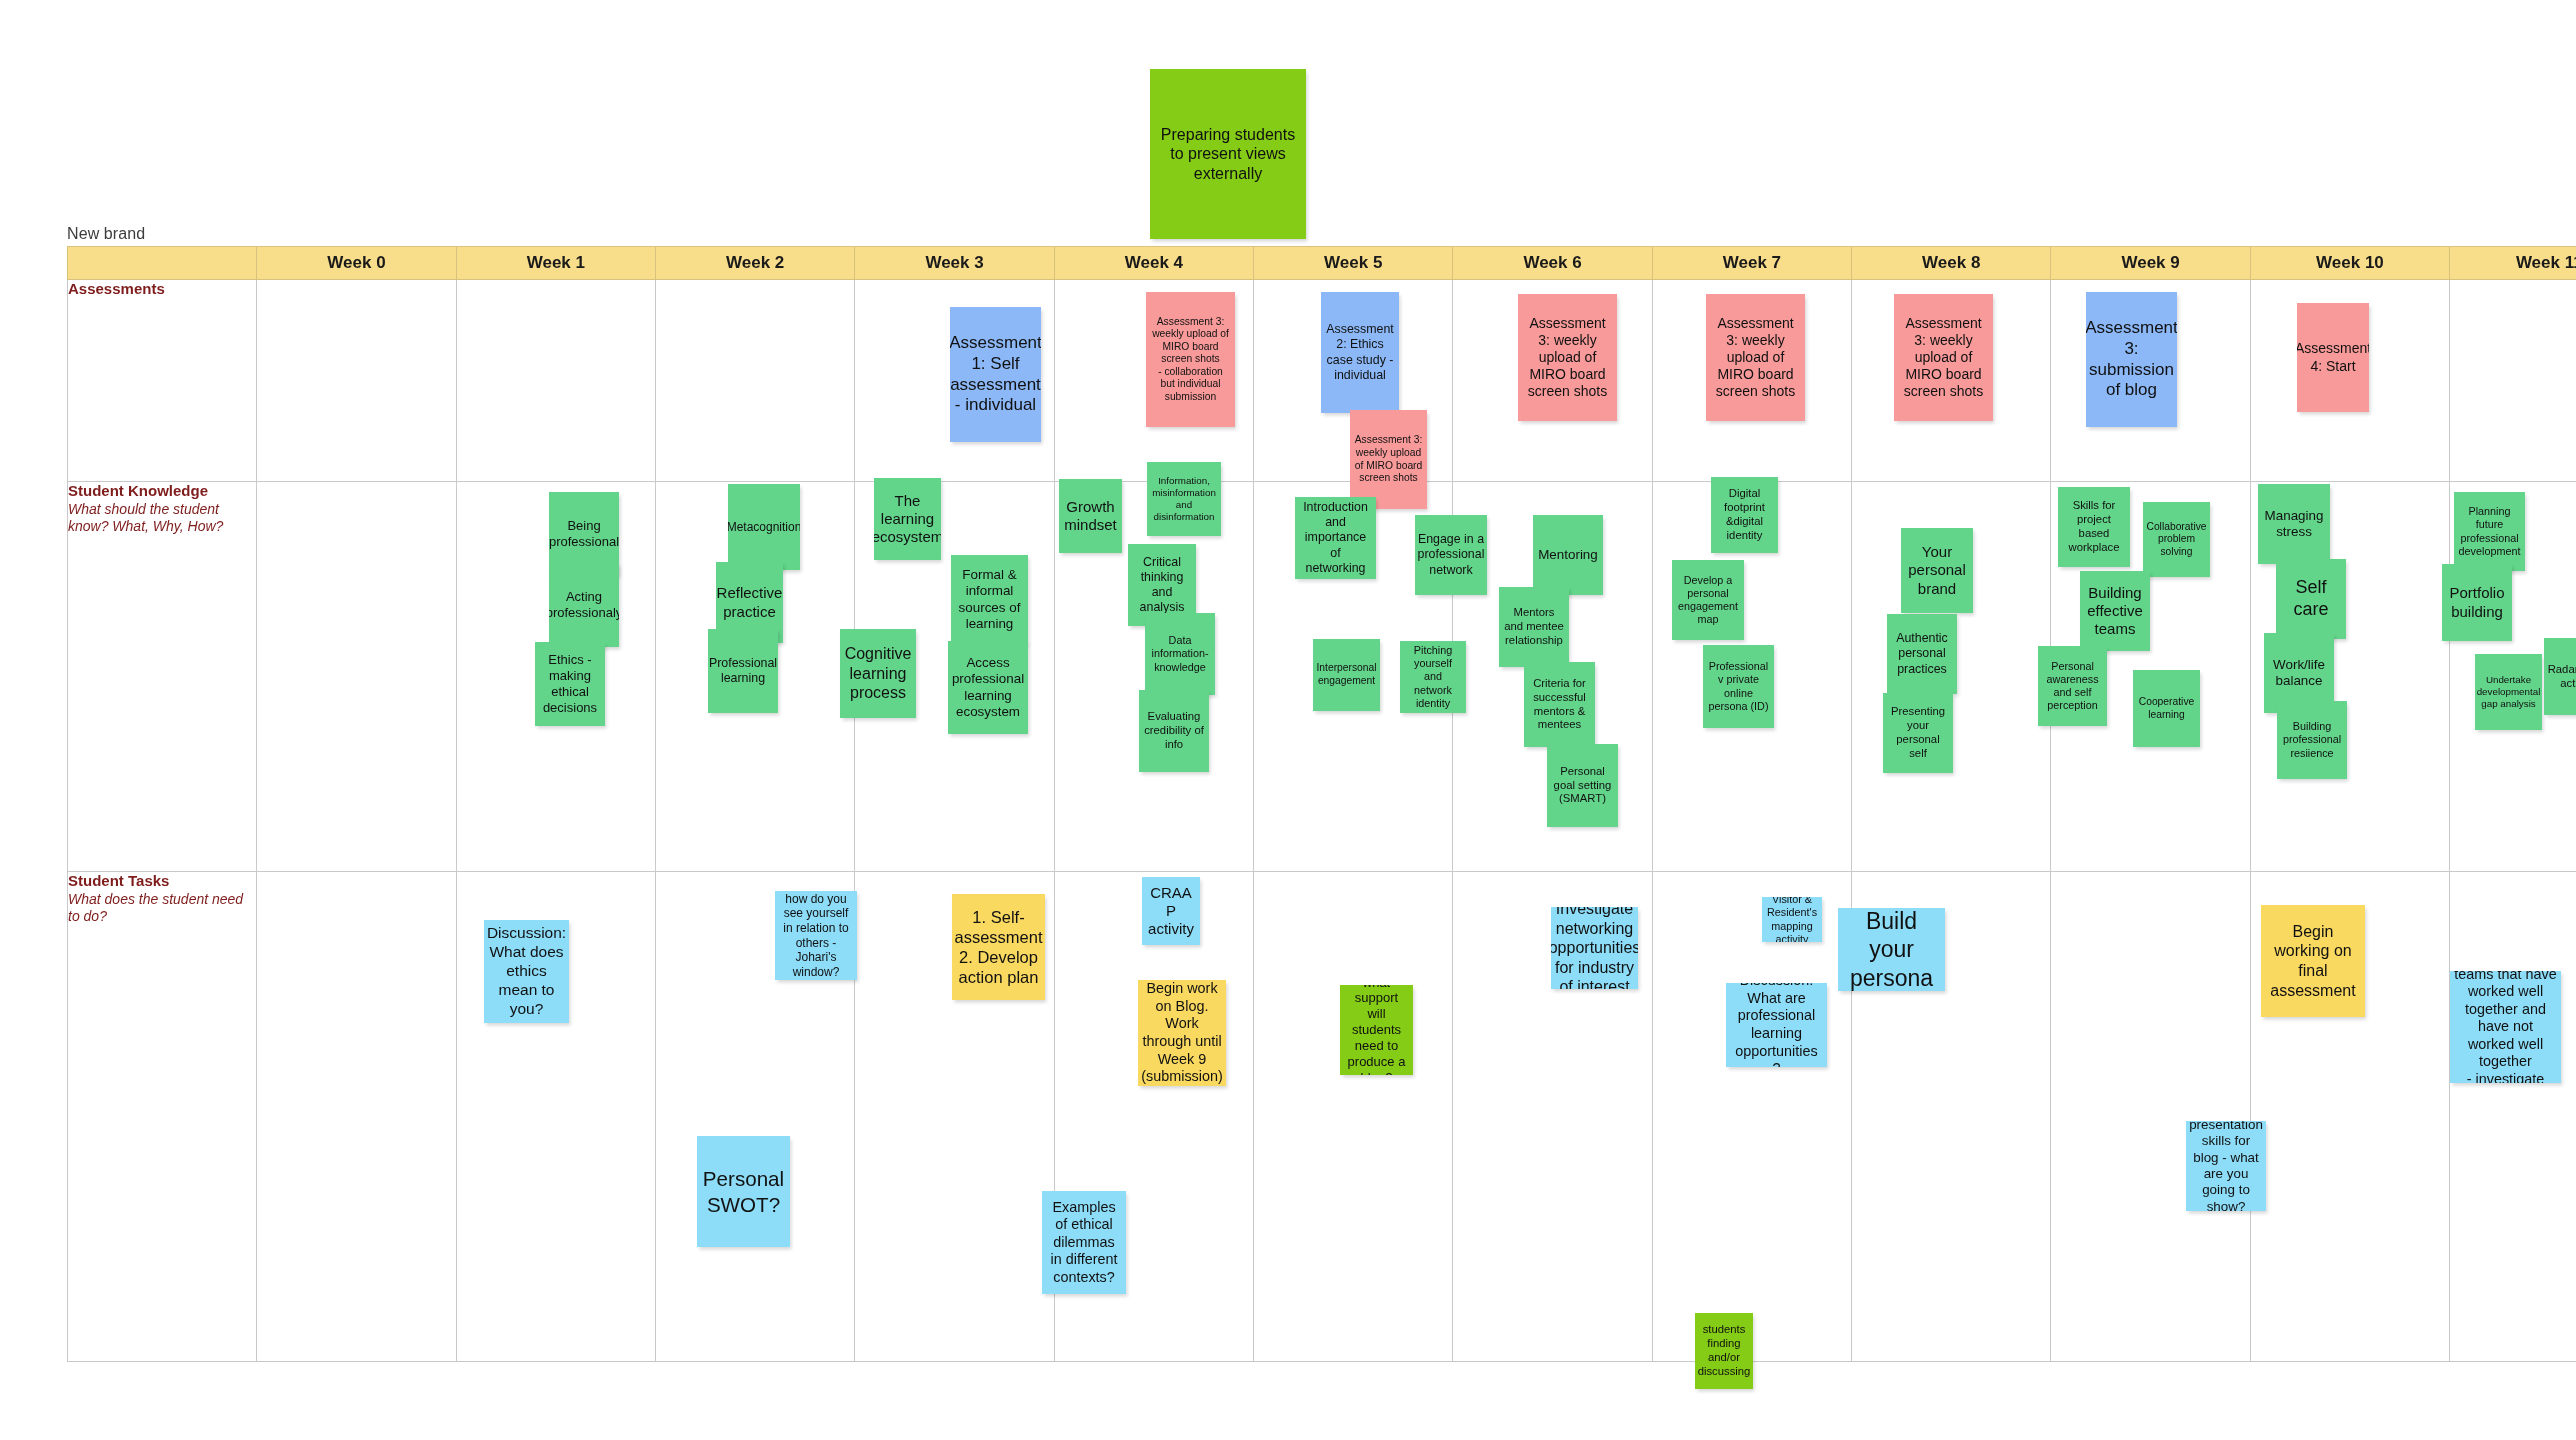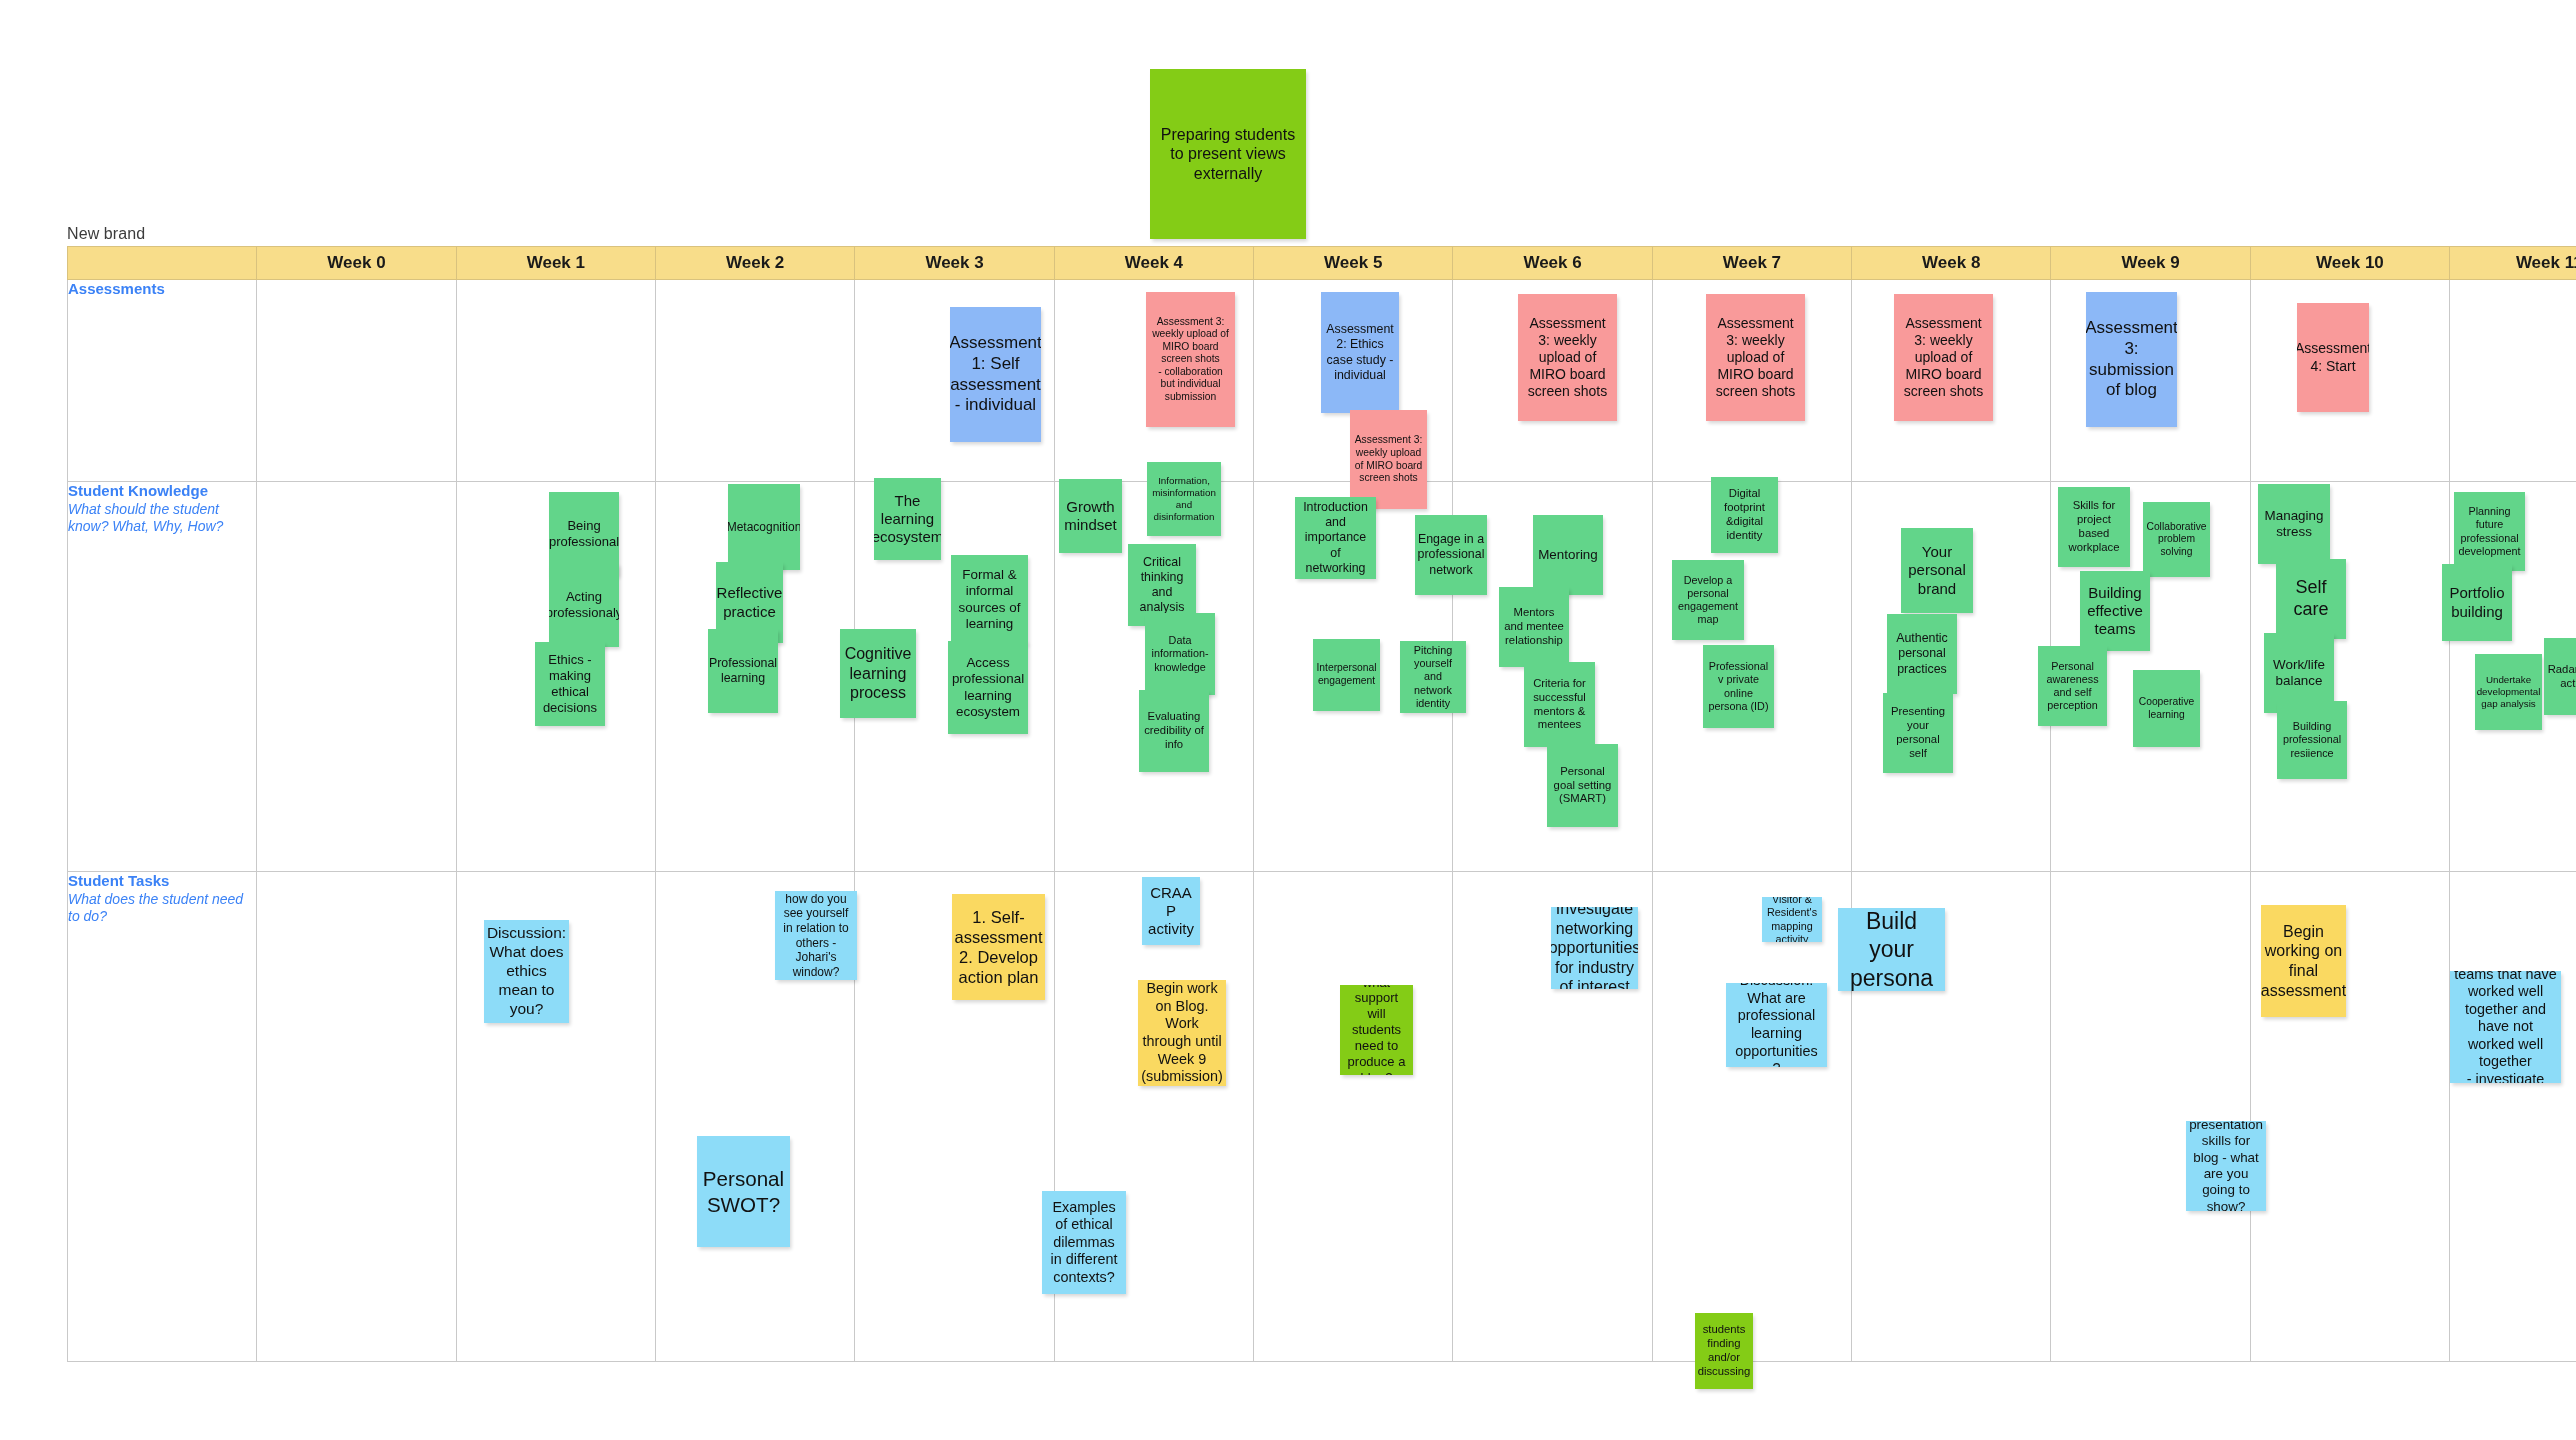--- a/index.html
+++ b/index.html
@@ -28,21 +28,21 @@
 
   .hdr-row th{
     background:#f8dd8a;height:32px;
     font-size:17px;font-weight:bold;color:#1a1a1a;text-align:center;vertical-align:middle;
     border-color:#d9c27e;
   }
   .hdr-row th.corner{background:#f8dd8a;}
 
   .rowlabel{
     padding:9.3px 0 0 7.2px;
-    font-size:15px;color:#3b82f6;
+    font-size:15px;color:#7f1d1d;
   }
   .rowlabel .rl-title{font-weight:bold;display:block;line-height:1.25;}
   .rowlabel .rl-sub{font-style:italic;display:block;line-height:1.2;font-size:14px;}
 
   
   tr.r-assess td{height:201px;}
   tr.r-know td{height:389px;}
   tr.r-task td{height:489px;}
 
   
@@ -220,20 +220,20 @@
 2. Develop action plan</div>
       <div class="note n-cyan" style="left: 1042px; top: 1191px; width: 84px; height: 103px; font-size: 14.4px;">Examples of ethical dilemmas in different contexts?</div>
       <div class="note n-cyan" style="left: 1142px; top: 877px; width: 58px; height: 68px; font-size: 15px;">CRAAP activity</div>
       <div class="note n-yellow" style="left: 1138px; top: 980px; width: 88px; height: 106px; font-size: 14.4px;">Begin work on Blog. Work through until Week 9 (submission)</div>
       <div class="note n-ylight" style="left: 1340px; top: 985px; width: 73px; height: 90px; font-size: 13px;">what support will students need to produce a blog?</div>
       <div class="note n-cyan" style="left: 1551px; top: 907px; width: 87px; height: 82px; font-size: 16px;">Investigate networking opportunities for industry of interest</div>
       <div class="note n-cyan" style="left: 1762px; top: 897px; width: 60px; height: 45px; font-size: 10.8px;">Visitor &amp; Resident's mapping activity</div>
       <div class="note n-cyan" style="left: 1726px; top: 983px; width: 101px; height: 84px; font-size: 14.4px;">Discussion: What are professional learning opportunities ?</div>
       <div class="note n-ylight" style="left: 1695px; top: 1313px; width: 58px; height: 76px; font-size: 11.3px;">students finding and/or discussing</div>
       <div class="note n-cyan" style="left: 1838px; top: 908px; width: 107px; height: 83px; font-size: 23px;">Build your persona</div>
-      <div class="note n-yellow" style="left: 2261px; top: 905px; width: 85px; height: 112px; font-size: 16px;">Begin working on final assessment</div>
+      <div class="note n-yellow" style="left: 2261px; top: 905px; width: 104px; height: 112px; font-size: 16px;">Begin working on final assessment</div>
       <div class="note n-cyan" style="left: 2186px; top: 1121px; width: 80px; height: 90px; font-size: 13.4px;">presentation skills for blog - what are you going to show?</div>
       <div class="note n-cyan" style="left: 2450px; top: 971px; width: 111px; height: 112px; font-size: 14.4px;">examples of teams that have worked well together and have not worked well together
 - investigate and justify</div>
     </div>
 
 </div>
 
 
 </body></html>

